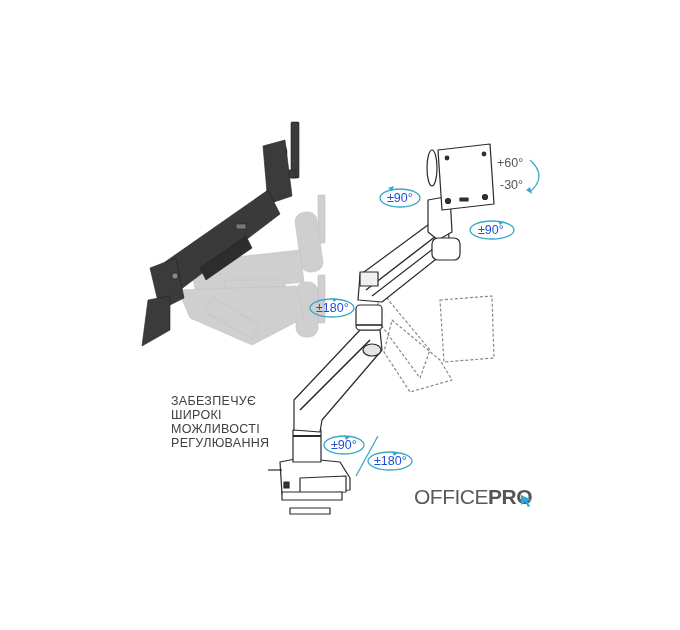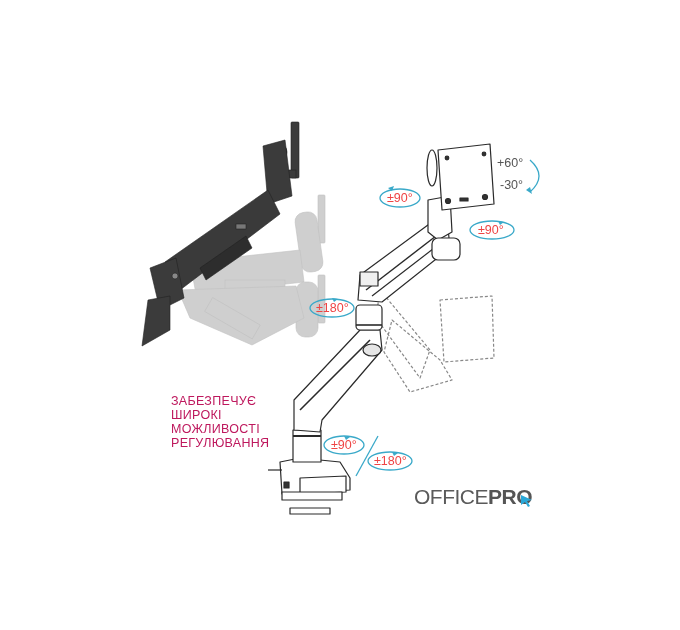--- a/index.html
+++ b/index.html
@@ -1,24 +1,24 @@
 <!DOCTYPE html>
 <html><head>
 <meta charset="utf-8">
 <style>
   html, body { margin: 0; padding: 0; background: #ffffff; }
   body { width: 680px; height: 630px; position: relative; overflow: hidden;
          font-family: "Liberation Sans", "DejaVu Sans", sans-serif; }
   .canvas { position: absolute; left: 0; top: 0; width: 608px; height: 630px; }
   svg.art { position: absolute; left: 0; top: 0; width: 680px; height: 630px; }
   .feature-text { position: absolute; left: 171px; top: 394px; width: 110px;
-    font-size: 12.5px; line-height: 14px; color: #be185d; letter-spacing: 0.3px;
+    font-size: 12.5px; line-height: 14px; color: #404040; letter-spacing: 0.3px;
     text-transform: uppercase; }
   .feature-text div { white-space: nowrap; }
-  .anno { position: absolute; font-size: 12.5px; color: #ef4444; white-space: nowrap; }
+  .anno { position: absolute; font-size: 12.5px; color: #1d4ed8; white-space: nowrap; }
   .tilt { position: absolute; font-size: 12.5px; color: #555; }
   .logo { position: absolute; left: 414px; top: 485px; font-size: 21px; letter-spacing: -0.5px;
           color: #5a5a5a; white-space: nowrap; }
   .logo .light { font-weight: 400; }
   .logo .bold { font-weight: 700; color: #555; }
   .logo-cursor { position: absolute; left: 520px; top: 494px; width: 14px; height: 14px; }
 </style>
 </head>
 <body>
 

